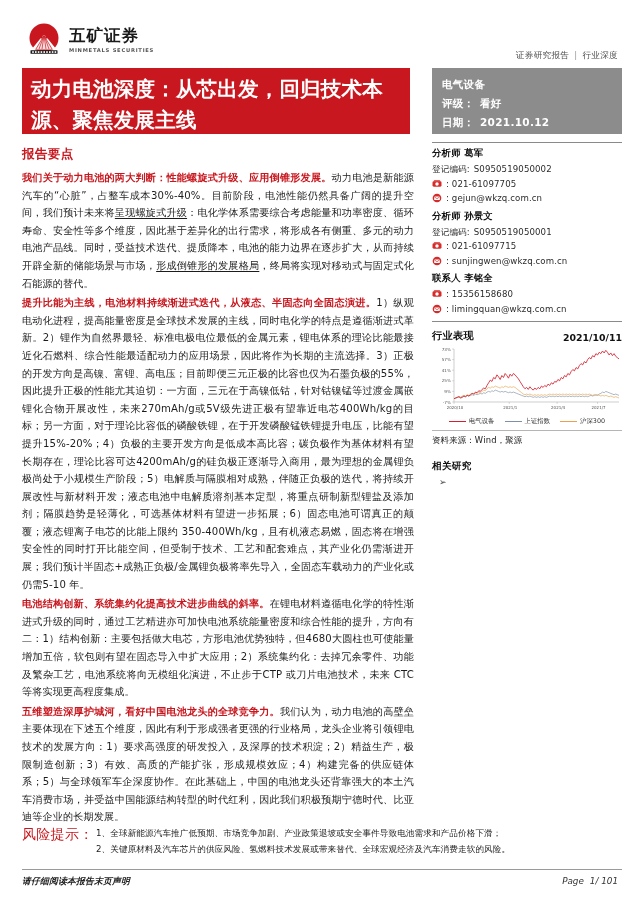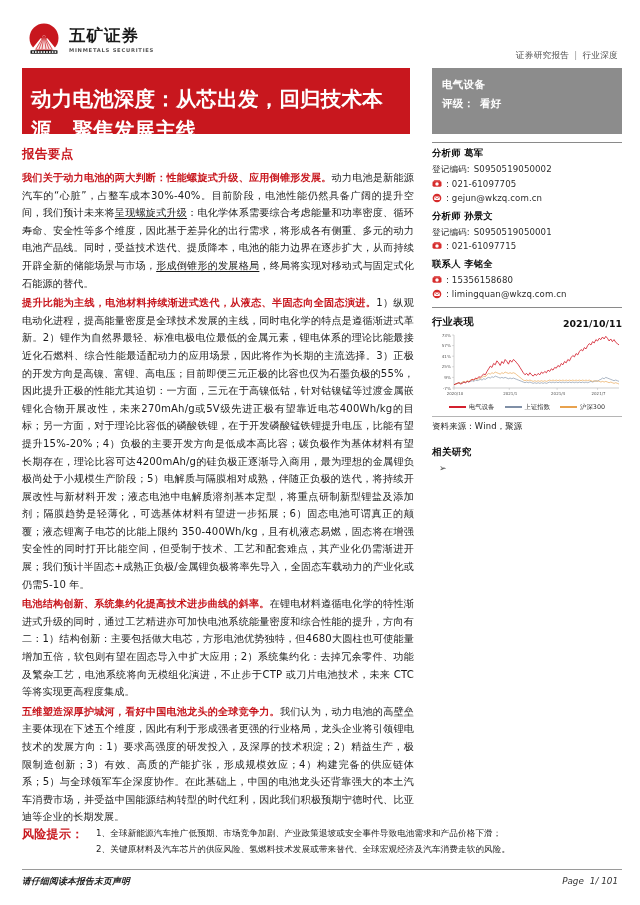--- a/index.html
+++ b/index.html
@@ -20,21 +20,21 @@
              font-family: "DejaVu Sans", sans-serif; }
   .logo-en { font-size: 5.2px; font-weight: 700; color: #555; letter-spacing: 0.75px; margin-top: 2.5px; }
 
   .hdr-right { position: absolute; right: 22px; top: 50px; font-size: 8.6px; color: #4d4d4d; letter-spacing: .3px; }
   .hdr-right .sep { margin: 0 5px; color: #999; }
 
   
   .title-banner {
     position: absolute; left: 22px; top: 68px; width: 388px; height: 66px;
     background: #C8171E; color: #fff;
-    padding: 16px 9px 0 9px;
+    padding: 6px 9px 0 9px;
   }
   .title-banner .t-line {
     font-size: 20.5px; font-weight: 700; line-height: 31px; letter-spacing: .2px;
     white-space: nowrap;
   }
 
   
   .info-box {
     position: absolute; left: 432px; top: 68px; width: 190px; height: 66px;
     background: #8c8c8c; color: #fff; padding: 7px 10px 0 10px;
@@ -74,21 +74,21 @@
   .lg-item { display: flex; align-items: center; gap: 3px; }
   .lg-swatch { width: 17px; height: 1.6px; display: inline-block; }
   .lg-label { font-size: 6.4px; color: #333; }
 
   .src { font-size: 8.4px; color: #222; margin-top: 4px; letter-spacing: .2px; }
   .rel-title { font-size: 9.6px; font-weight: 700; color: #111; margin-top: 14px; letter-spacing: .3px; }
   .rel-bullet { font-size: 9px; color: #444; margin-top: 4px; margin-left: 7px; }
 
   
   .risk { position: absolute; left: 22px; top: 826px; width: 600px; display: flex; }
-  .risk-label { color: #C8171E; font-size: 12px; font-weight: 700; flex: 0 0 74px; letter-spacing: .3px; }
+  .risk-label { color: #C8171E; font-size: 14px; font-weight: 400; flex: 0 0 74px; letter-spacing: .3px; }
   .risk-items { flex: 1; }
   .risk-item { font-size: 8.6px; color: #1c1c1c; line-height: 15.5px; letter-spacing: .1px; }
 
   
   .foot-rule { position: absolute; left: 22px; top: 869px; width: 600px; height: 1px; background: #9a9a9a; }
   .foot-left { position: absolute; left: 22px; top: 876px; font-size: 8.8px; font-style: italic; font-weight: 700; color: #222; letter-spacing: .2px; }
   .foot-right { position: absolute; right: 22px; top: 876px; font-size: 8.8px; font-style: italic; color: #333; }
   .foot-right .pg { margin-left: 6px; }
 </style>
 </head>
@@ -140,20 +140,23 @@
   <div class="title-banner">
     <div class="t-line">动力电池深度：从芯出发，回归技术本</div>
     <div class="t-line">源、聚焦发展主线</div>
   </div>
 
   <div class="info-box">
     <div class="info-row first">电气设备</div>
     <div class="info-row">
       <span class="lbl">评级：</span><span>看好</span>
     </div>
+    <div class="info-row">
+      <span class="lbl">日期：</span><span>2021.10.12</span>
+    </div>
   </div>
 
   <div class="left-col">
     <div class="sec-title">报告要点</div>
 
     <p class="body">
       <span class="hl">我们关于动力电池的两大判断：性能螺旋式升级、应用倒锥形发展。</span><span>动力电池是新能源汽车的“心脏”，占整车成本30%-40%。目前阶段，电池性能仍然具备广阔的提升空间，我们预计未来将</span><span class="ul">呈现螺旋式升级</span><span>：电化学体系需要综合考虑能量和功率密度、循环寿命、安全性等多个维度，因此基于差异化的出行需求，将形成各有侧重、多元的动力电池产品线。同时，受益技术迭代、提质降本，电池的能力边界在逐步扩大，从而持续开辟全新的储能场景与市场，</span><span class="ul">形成倒锥形的发展格局</span><span>，终局将实现对移动式与固定式化石能源的替代。</span>
     </p>
 
     <p class="body">
@@ -208,20 +211,30 @@
       </div>
       <div class="an-line">
         <span class="ico">
           <svg width="10" height="10" viewBox="0 0 12 12">
               <rect x="0.6" y="2.8" width="10.8" height="6.4" rx="1.6" fill="#D62B2B"></rect>
               <circle cx="6" cy="6" r="2.1" fill="#fff"></circle>
               <rect x="2.1" y="1.4" width="7.8" height="1.6" rx="0.8" fill="#D62B2B"></rect>
             </svg>
         </span>
         <span class="txt">: <span>021-61097715</span></span>
+      </div>
+      <div class="an-line">
+        <span class="ico">
+          <svg width="10" height="10" viewBox="0 0 12 12">
+              <circle cx="6" cy="6" r="5.2" fill="#D62B2B"></circle>
+              <rect x="2.6" y="4.2" width="6.8" height="4.1" rx="0.5" fill="#fff"></rect>
+              <path d="M2.6 4.4 L6 6.9 L9.4 4.4" stroke="#D62B2B" stroke-width="0.8" fill="none"></path>
+            </svg>
+        </span>
+        <span class="txt">: <span>sunjingwen@wkzq.com.cn</span></span>
       </div>
     </div>
 
     <div>
       <div class="an-name">联系人 李铭全</div>
       <div class="an-line">
         <span class="ico">
           <svg width="10" height="10" viewBox="0 0 12 12">
               <rect x="0.6" y="2.8" width="10.8" height="6.4" rx="1.6" fill="#D62B2B"></rect>
               <circle cx="6" cy="6" r="2.1" fill="#fff"></circle>

